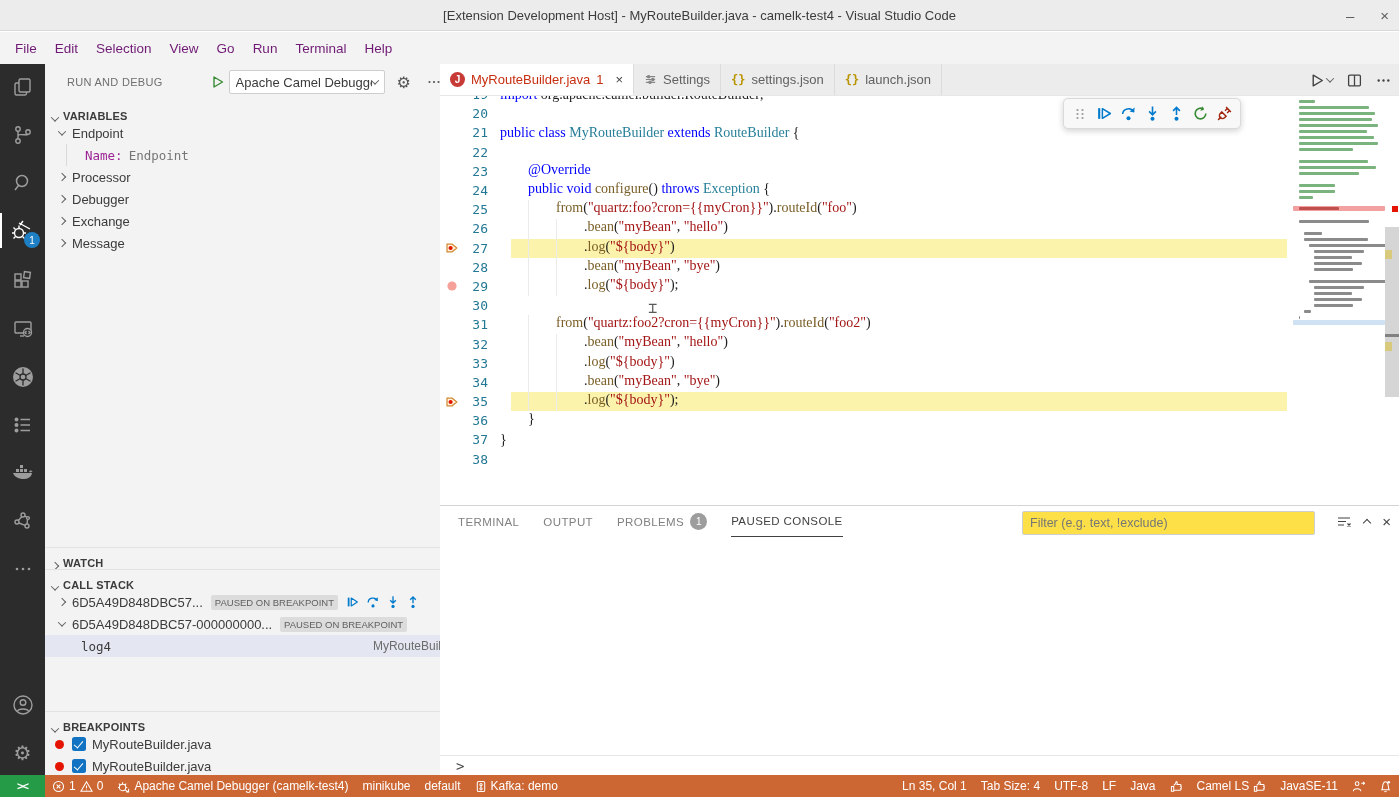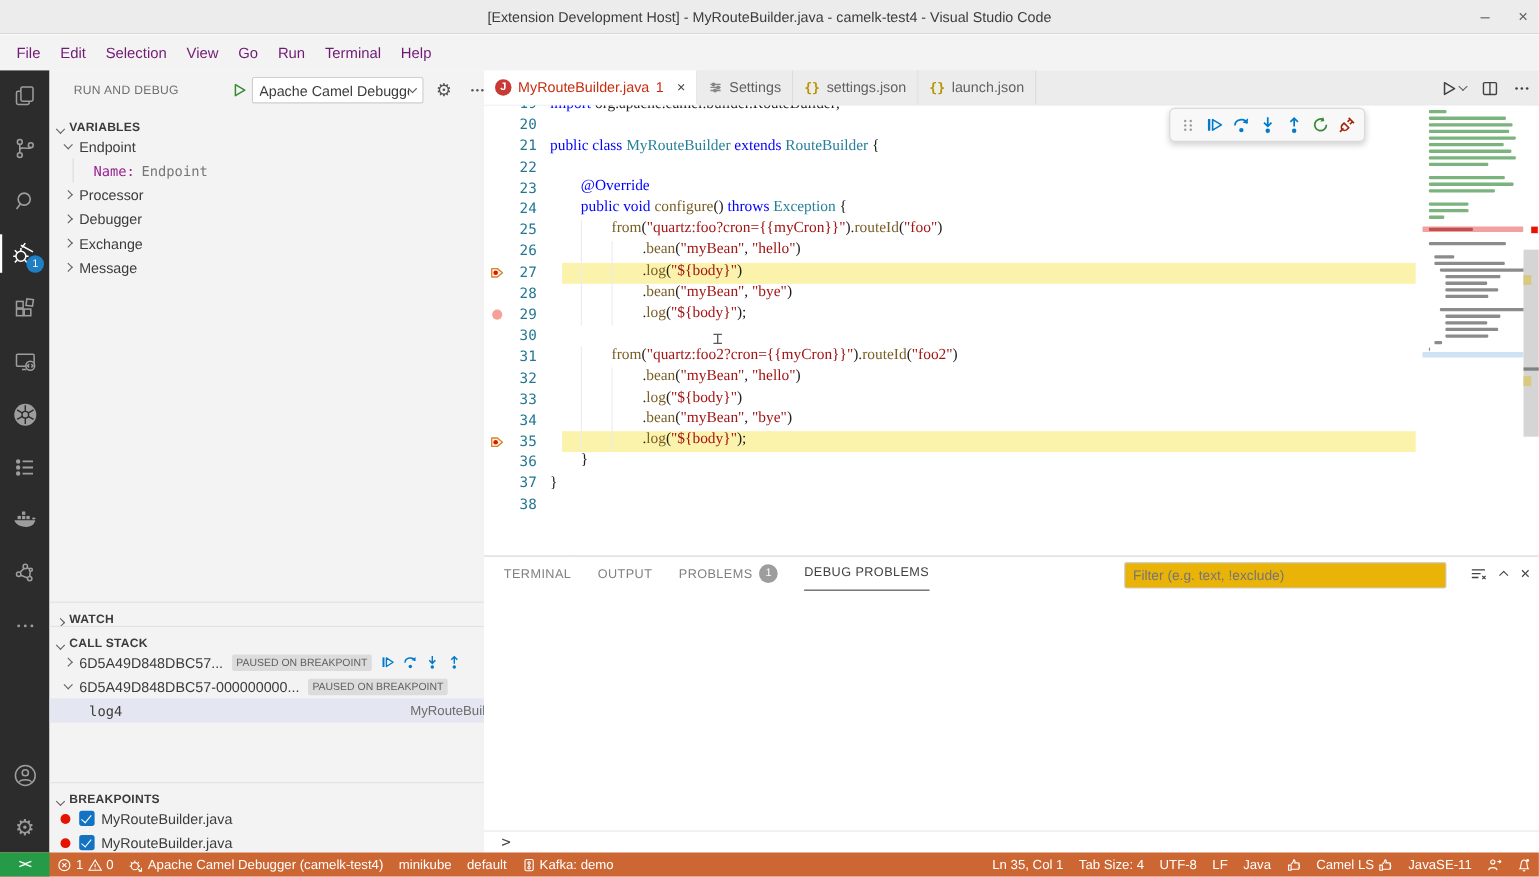--- a/index.html
+++ b/index.html
@@ -97,21 +97,21 @@
   .mm-bar { position:absolute; height:3px; border-radius:1px; }
   #overview-ruler { position:absolute; left:945px; top:0; width:14px; height:409px; }
   #text-cursor { position:absolute; left:208px; top:203px; color:#5a5a5a; font-size:15px; font-family:"DejaVu Sans Mono", monospace; z-index:4; }
 
   
   #panel { position:absolute; left:440px; top:505px; width:959px; height:270px; background:#fff; border-top:1px solid #d4d4d4; }
   #panel-tabs { position:absolute; left:0; top:0; height:31px; display:flex; align-items:center; padding-left:18px; gap:24px; }
   .ptab { font-size:11.5px; letter-spacing:.4px; color:#818181; height:31px; display:flex; align-items:center; gap:6px; }
   .ptab.active { color:#424242; border-bottom:1.5px solid #424242; }
   .ptab-badge { width:17px; height:17px; border-radius:50%; background:#9d9d9d; color:#fff; font-size:10px; display:flex; align-items:center; justify-content:center; letter-spacing:0; }
-  #panel-filter { position:absolute; left:582px; top:5px; width:293px; height:24px; border:1px solid #cecece; background:#eab308; border-radius:2px; font-size:12.5px; padding:0 7px; color:#3b3b3b; font-family:"Liberation Sans", sans-serif; }
+  #panel-filter { position:absolute; left:582px; top:5px; width:293px; height:24px; border:1px solid #cecece; background:#fde047; border-radius:2px; font-size:12.5px; padding:0 7px; color:#3b3b3b; font-family:"Liberation Sans", sans-serif; }
   #panel-filter::placeholder { color:#767676; }
   .panel-actions { position:absolute; right:8px; top:0; height:31px; display:flex; align-items:center; gap:12px; color:#424242; }
   #console-input-row { position:absolute; left:0; right:0; top:249px; height:21px; border-top:1px solid #e6e6e6; display:flex; align-items:center; padding-left:16px; color:#444; font-size:14px; font-family:"DejaVu Sans Mono", monospace; }
 
   
   #statusbar { position:absolute; left:0; top:775px; width:1399px; height:22px; background:#cc6633; color:#fff; font-size:12px; display:flex; align-items:center; }
   #remote-indicator { width:45px; height:22px; background:#259b48; display:flex; align-items:center; justify-content:center; font-size:11px; font-weight:bold; letter-spacing:-1px; flex:0 0 auto; }
   .sb-item { display:flex; align-items:center; gap:4px; padding:0 7px; height:22px; white-space:nowrap; }
   .sb-right { margin-left:auto; display:flex; align-items:center; }
 </style>
@@ -637,21 +637,21 @@
         <span>TERMINAL</span>
       </span>
     <span class="ptab">
         <span>OUTPUT</span>
       </span>
     <span class="ptab">
       <span>PROBLEMS</span>
       <span class="ptab-badge">1</span>
     </span>
     <span class="ptab active">
-        <span>DEBUG PROBLEMS</span>
+        <span>PAUSED CONSOLE</span>
       </span>
   </div>
   <input id="panel-filter" type="text" placeholder="Filter (e.g. text, !exclude)" style="">
   <div class="panel-actions">
     <span>
       <svg width="16" height="16" viewBox="0 0 16 16" fill="none" stroke="#424242" stroke-width="1.2">
           <path d="M2 4 H14 M2 7.5 H10 M2 11 H8"></path>
           <path d="M11.5 9.5 L14.5 12.5 M14.5 9.5 L11.5 12.5"></path>
         </svg>
     </span>

